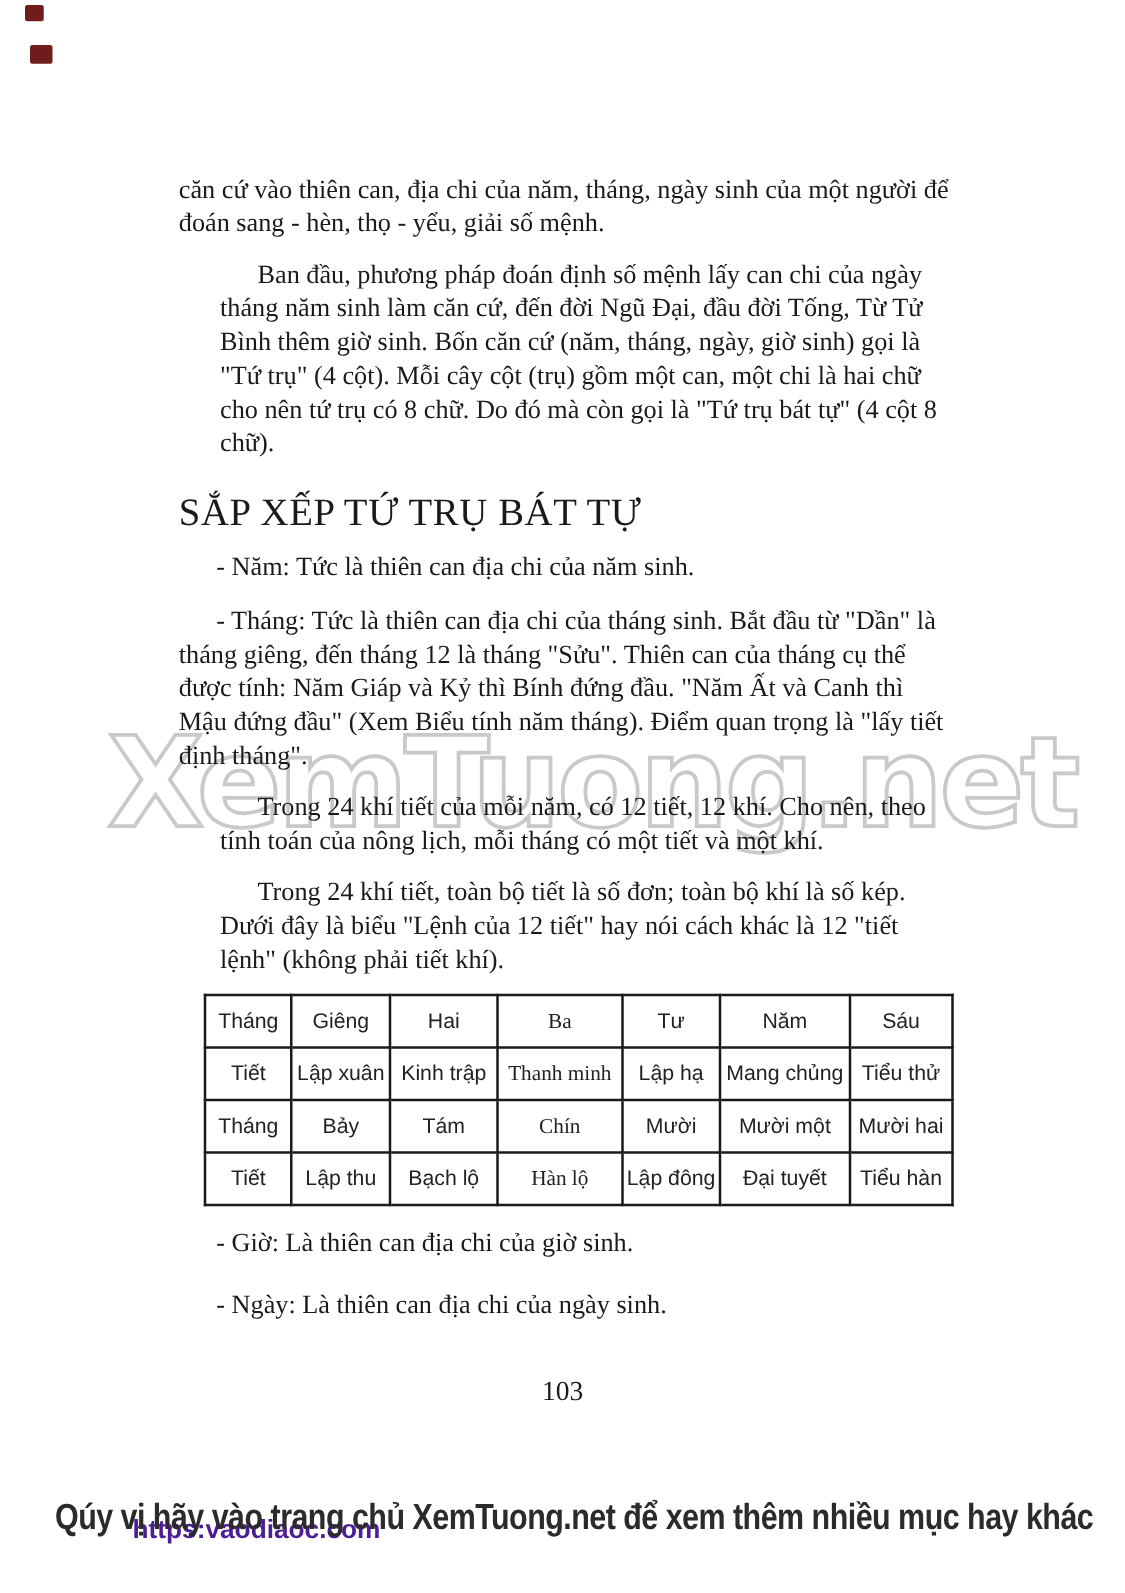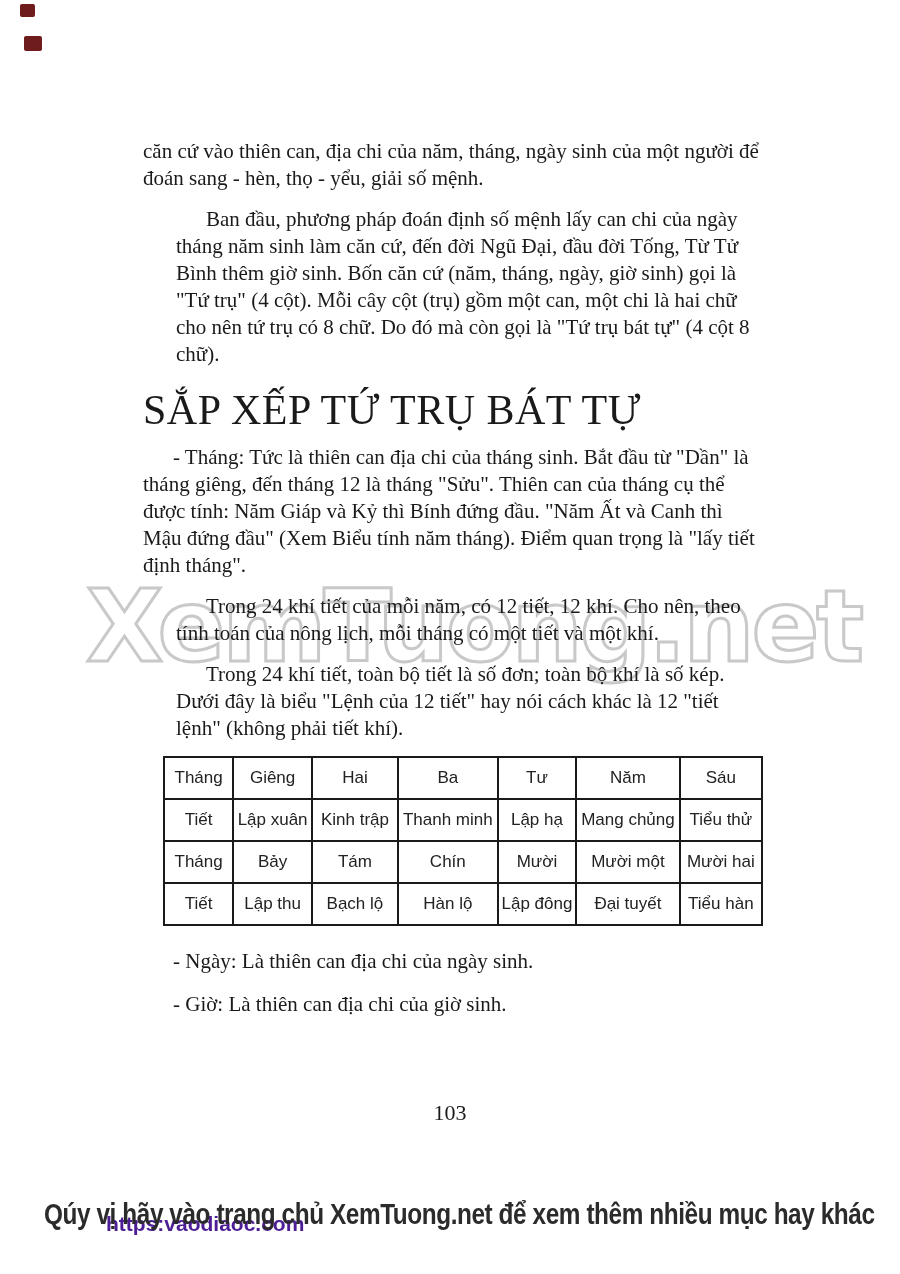--- a/index.html
+++ b/index.html
@@ -35,21 +35,21 @@
     margin:0;
     font-size:21px;
     line-height:27px;
     text-align:left;
   }
   .indent{text-indent:30px;}
   .mt{margin-top:14px;margin-left:33px;}
   .mt-lg{margin-top:16px;}
   .heading{
     margin:24px 0 0 0;
-    font-size:42px;
+    font-size:31px;
     font-weight:normal;
     letter-spacing:0.5px;
     line-height:36px;
   }
   .after-head{margin-top:12px;}
   
   .month-table{
     border-collapse:collapse;
     margin:14px 0 0 20px;
     font-family:"Liberation Sans", sans-serif;
@@ -59,21 +59,21 @@
   .month-table td{
     border:2px solid #1a1a1a;
     height:40px;
     text-align:center;
     vertical-align:middle;
     padding:0 2px;
   }
   .month-table td:nth-child(1){width:64px;}
   .month-table td:nth-child(2){width:74px;}
   .month-table td:nth-child(3){width:82px;}
-  .month-table td:nth-child(4){width:96px;}
+  .month-table td:nth-child(4){width:96px;font-family:Liberation Serif, serif;}
   .month-table td:nth-child(5){width:74px;border-radius:11px;}
   .month-table td:nth-child(6){width:100px;border-radius:17px;}
   .month-table td:nth-child(7){width:78px;}
   .after-table{margin-top:22px;}
   .page-number{
     position:absolute;
     left:0;right:0;
     top:1100px;
     text-align:center;
     font-size:22px;
@@ -127,20 +127,21 @@
   <div class="corner-mark m2"></div>
 
   <div class="watermark">XemTuong.net</div>
 
   <div class="content">
     <p class="body-par">căn cứ vào thiên can, địa chi của năm, tháng, ngày sinh của một người để đoán sang - hèn, thọ - yểu, giải số mệnh.</p>
     <p class="body-par indent mt">Ban đầu, phương pháp đoán định số mệnh lấy can chi của ngày tháng năm sinh làm căn cứ, đến đời Ngũ Đại, đầu đời Tống, Từ Tử Bình thêm giờ sinh. Bốn căn cứ (năm, tháng, ngày, giờ sinh) gọi là "Tứ trụ" (4 cột). Mỗi cây cột (trụ) gồm một can, một chi là hai chữ cho nên tứ trụ có 8 chữ. Do đó mà còn gọi là "Tứ trụ bát tự" (4 cột 8 chữ).</p>
 
     <h1 class="heading">SẮP XẾP TỨ TRỤ BÁT TỰ</h1>
 
+    <p class="body-par indent after-head">- Năm: Tức là thiên can địa chi của năm sinh.</p>
     <p class="body-par indent mt-lg">- Tháng: Tức là thiên can địa chi của tháng sinh. Bắt đầu từ "Dần" là tháng giêng, đến tháng 12 là tháng "Sửu". Thiên can của tháng cụ thể được tính: Năm Giáp và Kỷ thì Bính đứng đầu. "Năm Ất và Canh thì Mậu đứng đầu" (Xem Biểu tính năm tháng). Điểm quan trọng là "lấy tiết định tháng".</p>
     <p class="body-par indent mt">Trong 24 khí tiết của mỗi năm, có 12 tiết, 12 khí. Cho nên, theo tính toán của nông lịch, mỗi tháng có một tiết và một khí.</p>
     <p class="body-par indent mt">Trong 24 khí tiết, toàn bộ tiết là số đơn; toàn bộ khí là số kép. Dưới đây là biểu "Lệnh của 12 tiết" hay nói cách khác là 12 "tiết lệnh" (không phải tiết khí).</p>
 
     <table class="month-table">
       <tbody>
           <tr>
             <td>Tháng</td>
             <td>Giêng</td>
             <td>Hai</td>
@@ -172,22 +173,22 @@
             <td>Lập thu</td>
             <td>Bạch lộ</td>
             <td>Hàn lộ</td>
             <td>Lập đông</td>
             <td>Đại tuyết</td>
             <td>Tiểu hàn</td>
           </tr>
         </tbody>
     </table>
 
+    <p class="body-par indent mt-lg">- Giờ: Là thiên can địa chi của giờ sinh.</p>
     <p class="body-par indent after-table">- Ngày: Là thiên can địa chi của ngày sinh.</p>
-    <p class="body-par indent mt-lg">- Giờ: Là thiên can địa chi của giờ sinh.</p>
   </div>
 
   <div class="page-number">103</div>
 
   <div class="footer">
     <span class="footer-link">https:vaodiaoc.com</span>
     <span class="footer-text">Qúy vị hãy vào trang chủ XemTuong.net để xem thêm nhiều mục hay khác</span>
   </div>
 
 </div>

